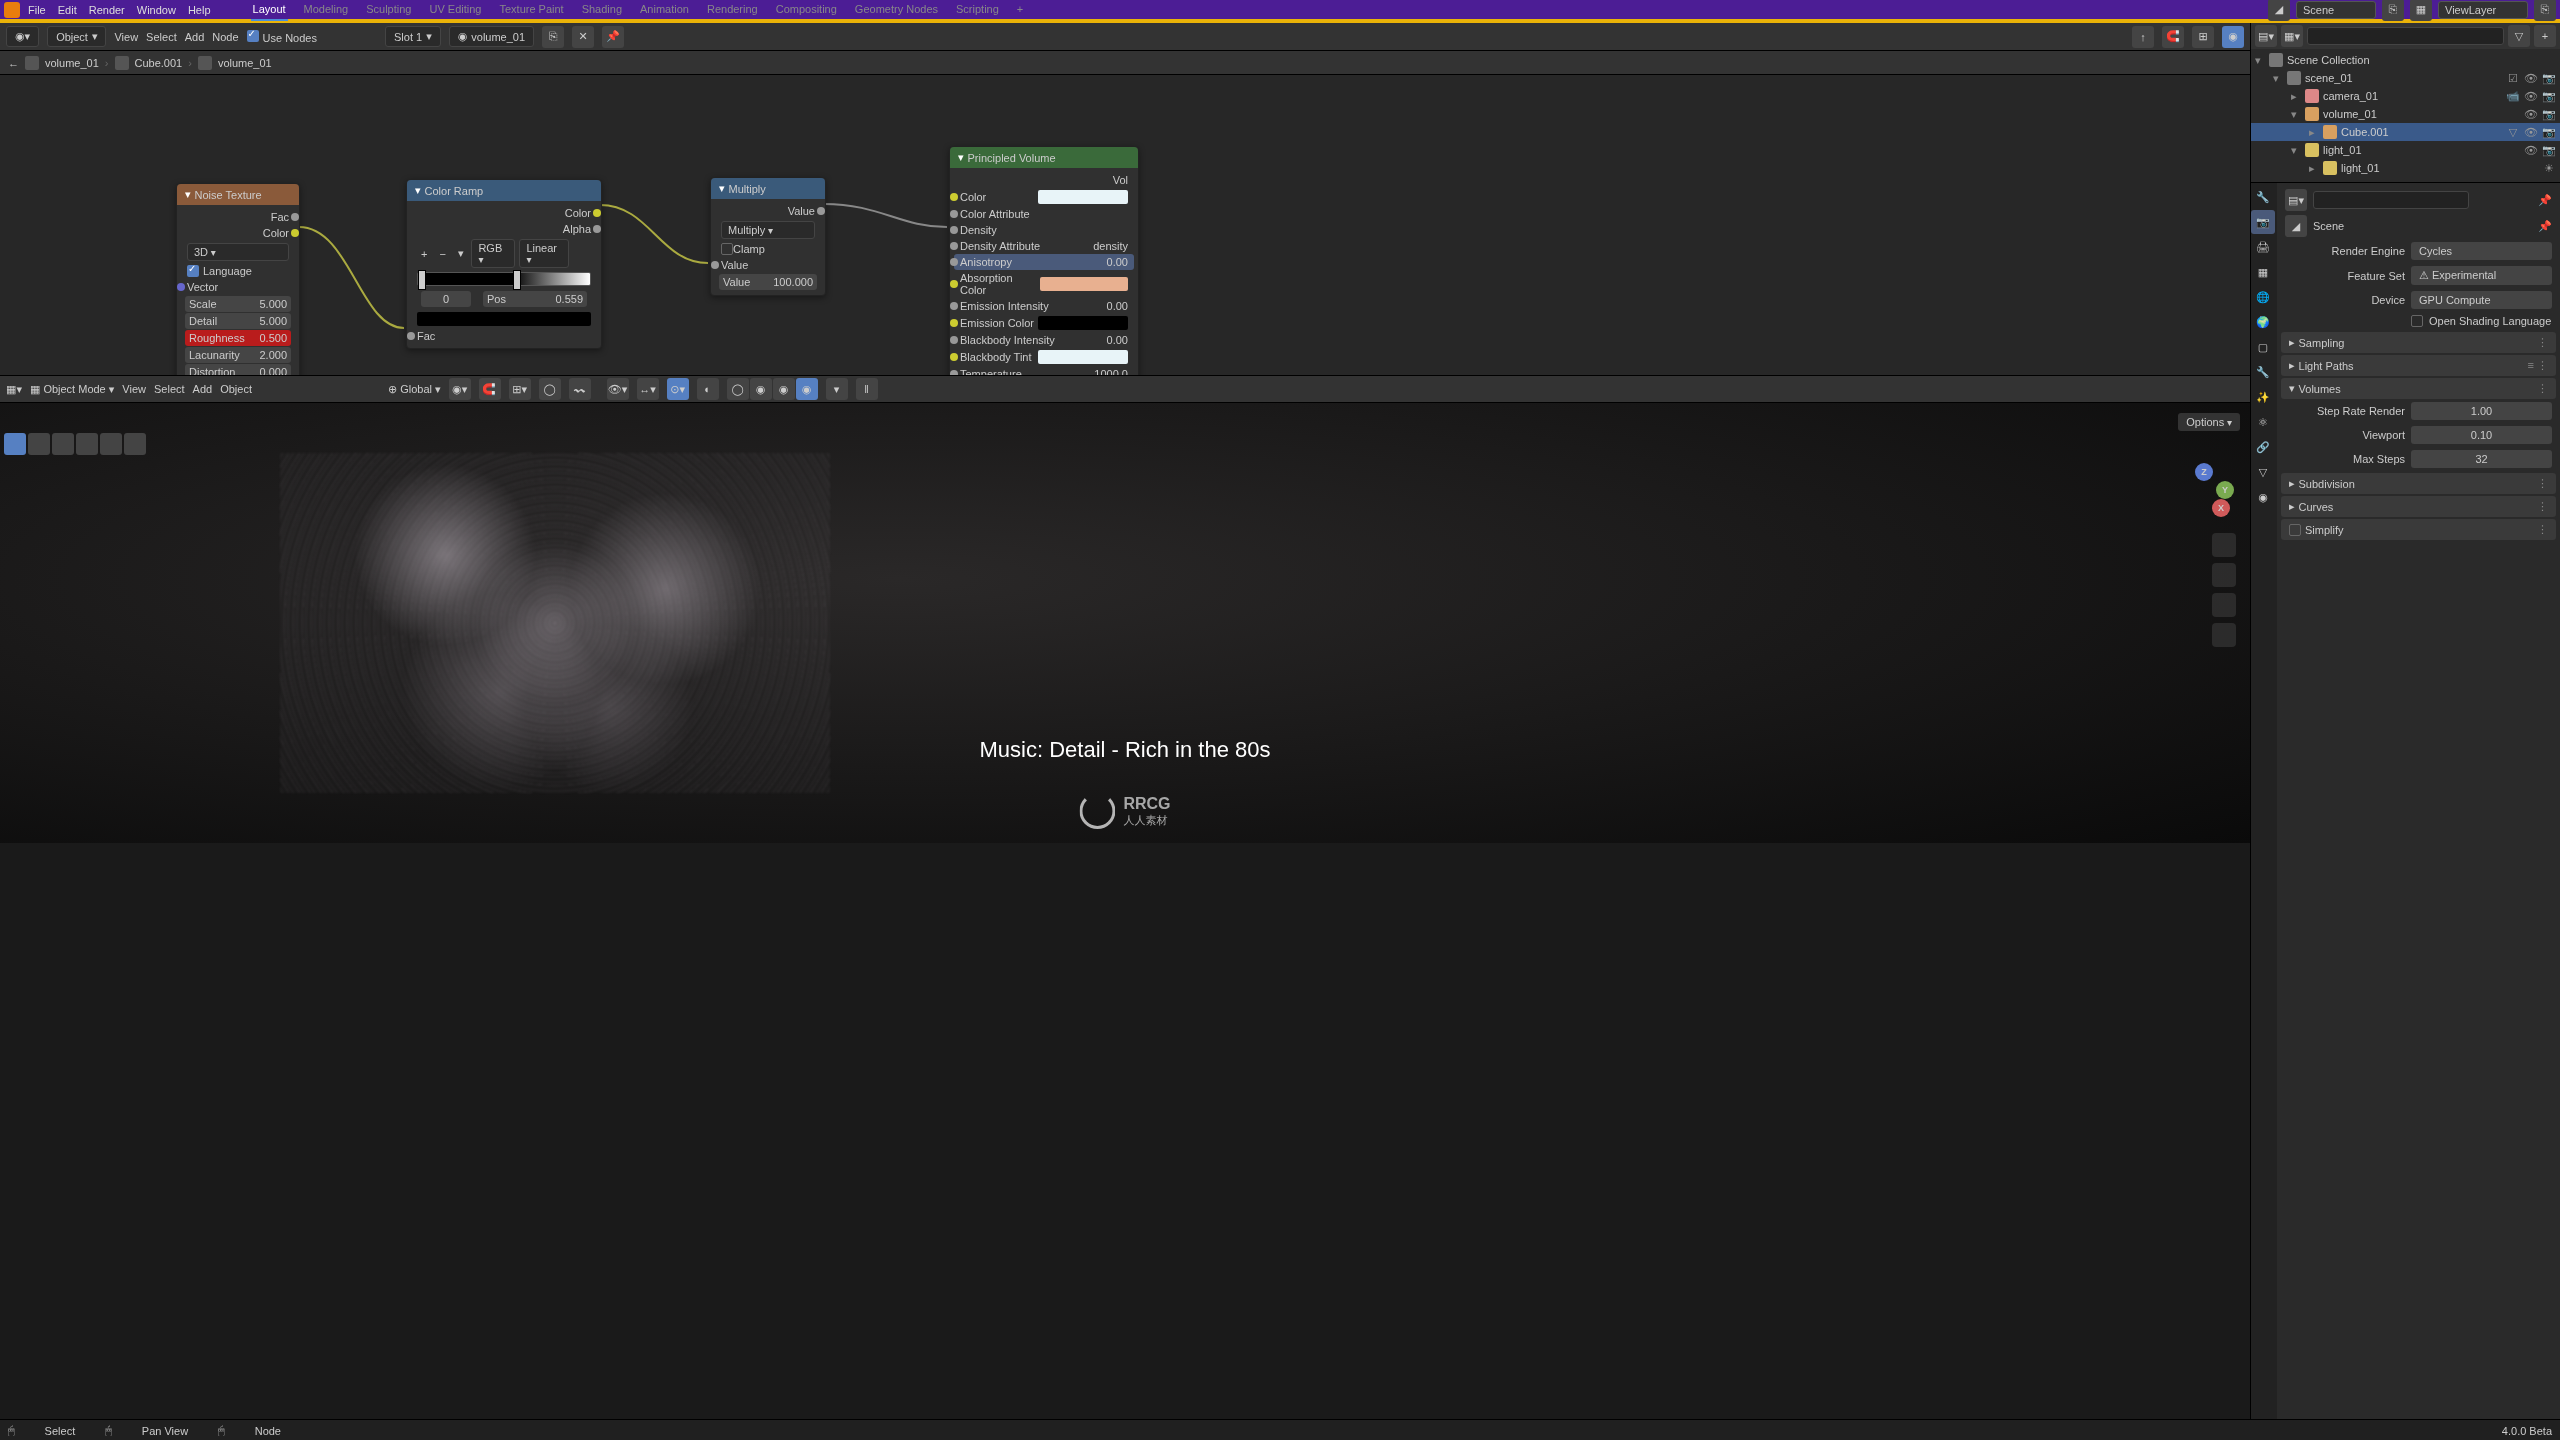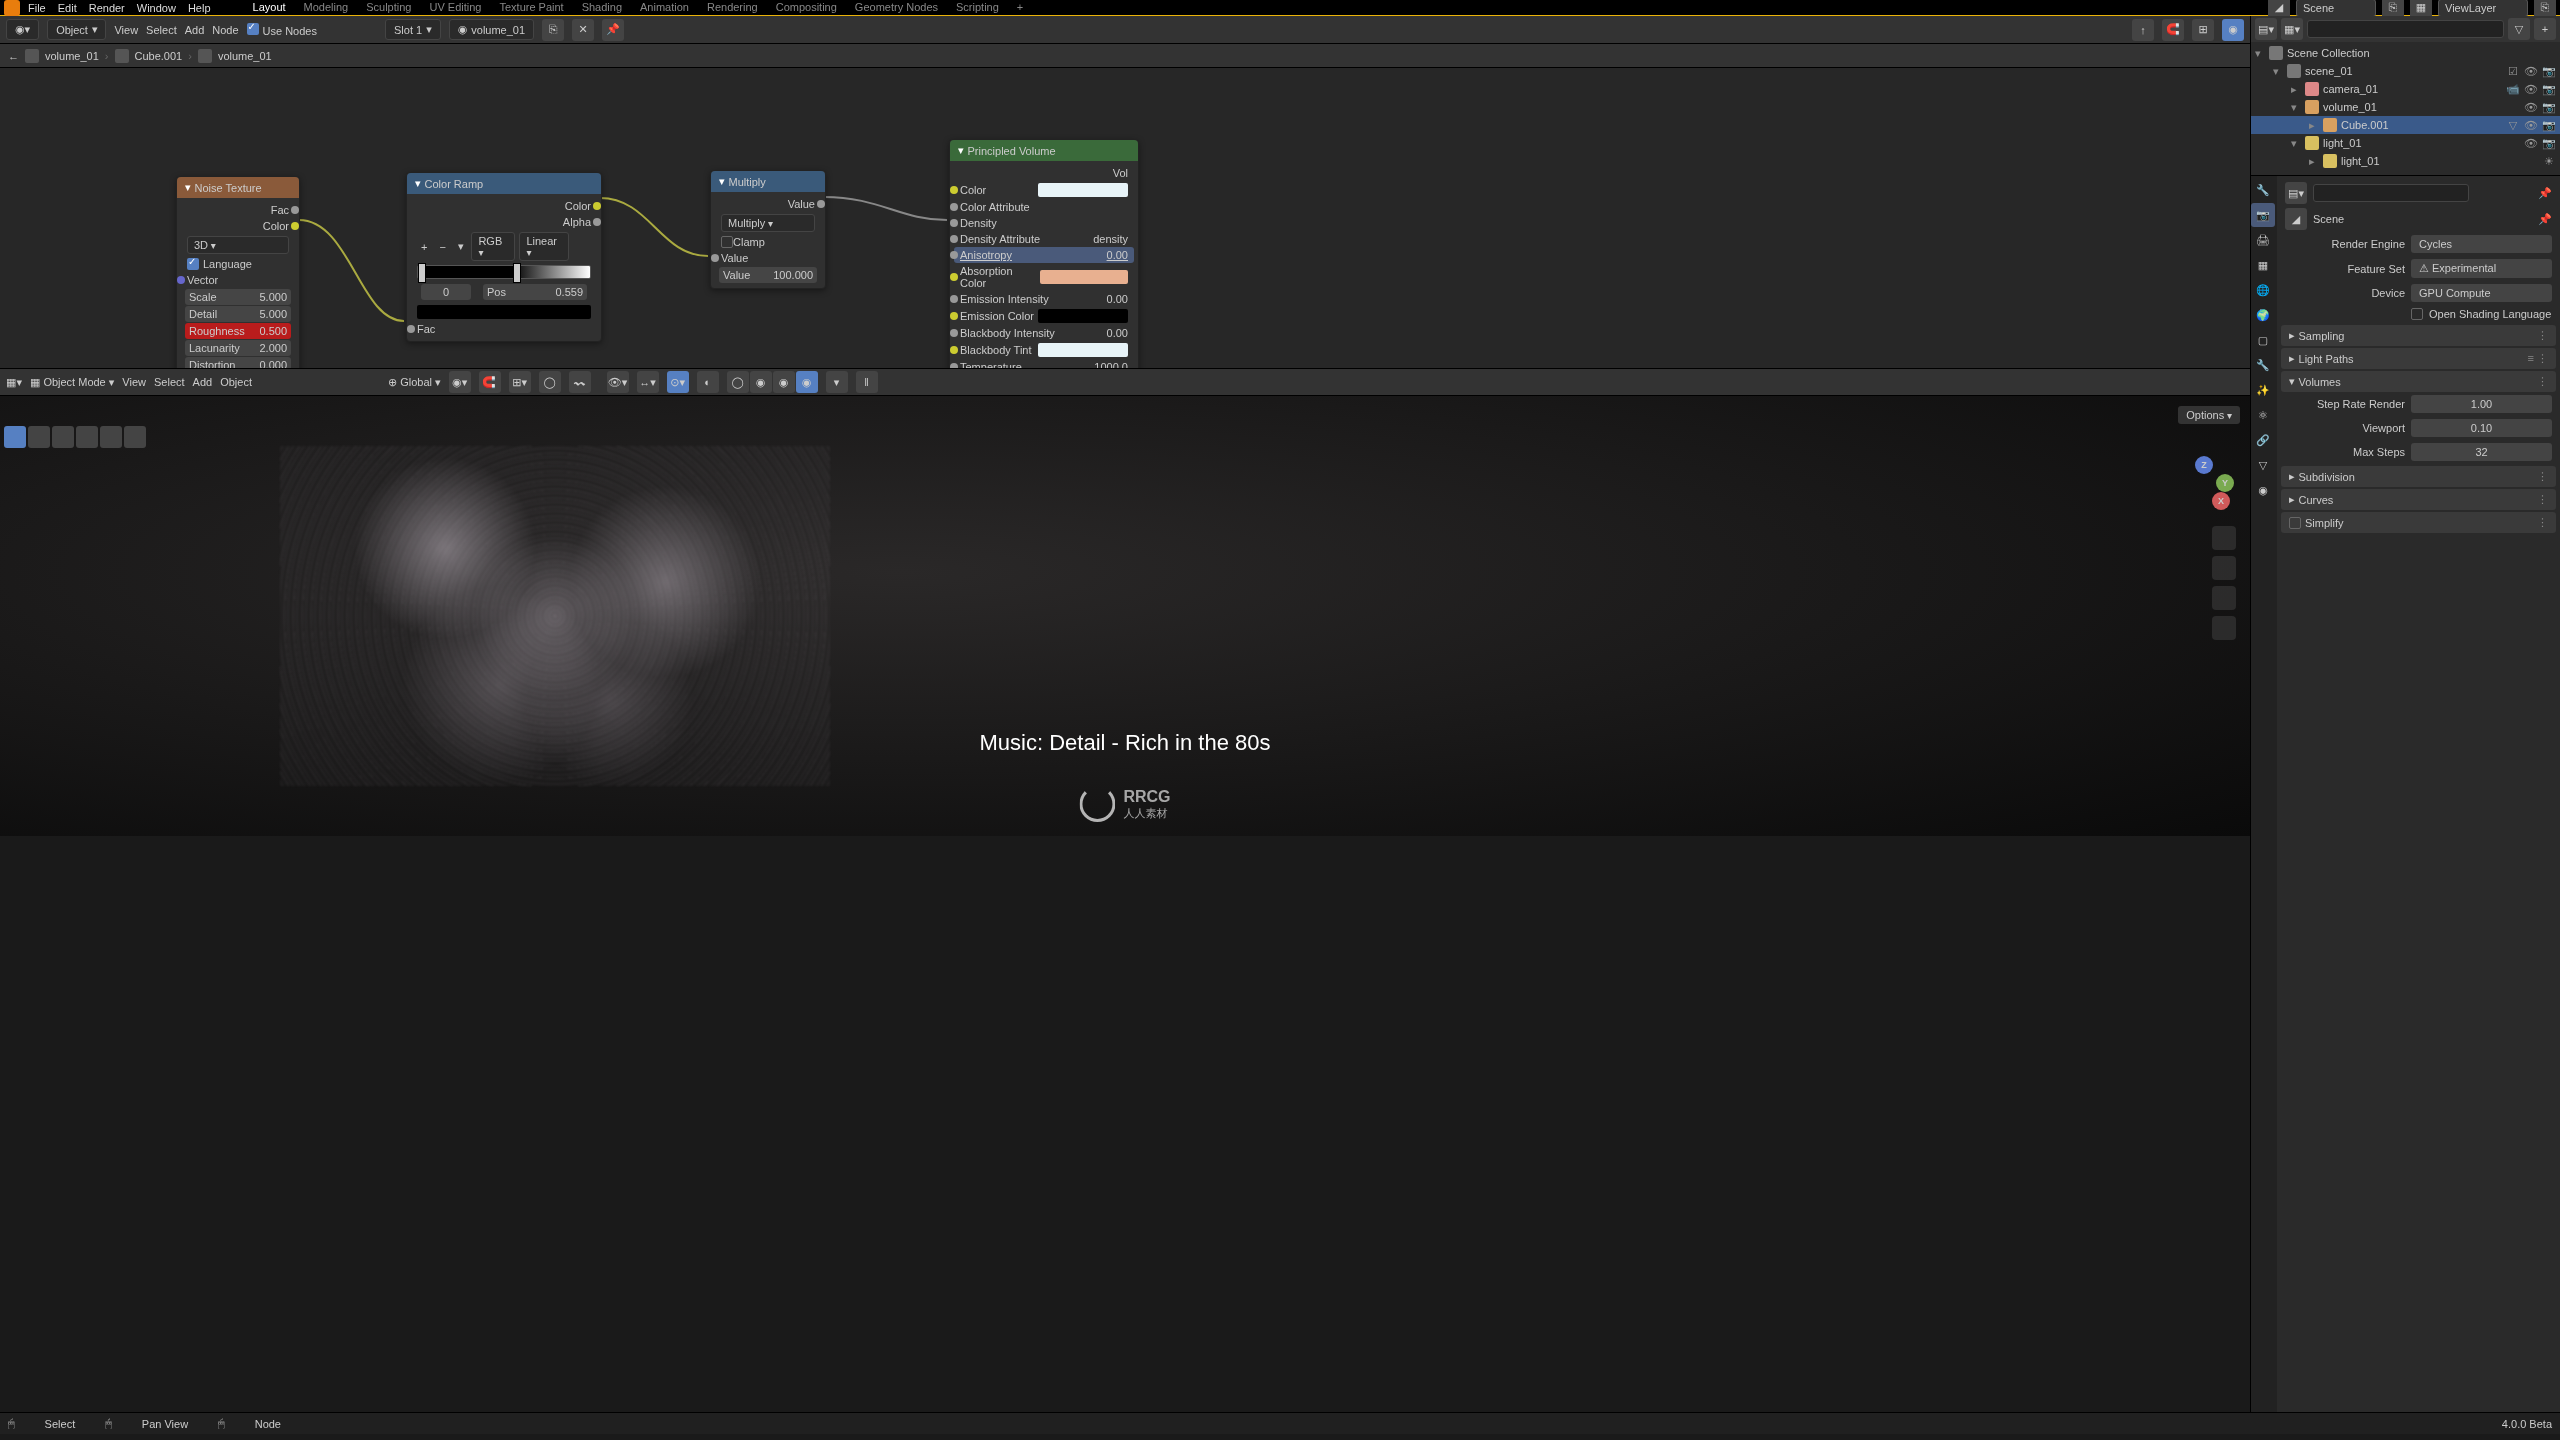--- a/index.html
+++ b/index.html
@@ -1,17 +1,17 @@
 <!DOCTYPE html>
 <html><head>
 <meta charset="utf-8">
 <style>
 * { margin:0; padding:0; box-sizing:border-box; font-family:-apple-system,BlinkMacSystemFont,'Segoe UI',sans-serif; font-size:11px; color:#ccc; }
 body { background:#1a1a1a; width:2560px; height:1440px; overflow:hidden; position:relative; transform:scale(1); }
-.topbar { height:16px; background:#000000; display:flex; align-items:center; padding:0 4px; border-bottom:1px solid #eab308; }
+.topbar { height:23px; background:#4c1d95; display:flex; align-items:center; padding:0 4px; border-bottom:4px solid #eab308; }
 .logo { width:16px; height:16px; background:#e87d0d; border-radius:3px; margin-right:8px; }
 .menu-items { display:flex; gap:12px; margin-right:20px; }
 .menu-items span { color:#ddd; cursor:pointer; }
 .workspace-tabs { display:flex; gap:14px; margin-left:20px; }
 .workspace-tabs span { color:#888; padding:4px 2px; }
 .workspace-tabs span.active { color:#fff; border-bottom:2px solid #4a90d9; }
 .topbar-right { margin-left:auto; display:flex; align-items:center; gap:6px; }
 .scene-input { background:#333; border:1px solid #555; padding:2px 6px; border-radius:3px; width:80px; }
 .plus-btn { color:#888; padding:2px 6px; cursor:pointer; }
 
@@ -29,21 +29,21 @@
 
 .node-area { position:relative; height:300px; background:#272727; overflow:hidden; }
 .node { position:absolute; background:#303030; border:1px solid #222; border-radius:4px; box-shadow:0 2px 6px rgba(0,0,0,0.4); }
 .node-header { padding:4px 8px; font-size:11px; color:#fff; border-radius:4px 4px 0 0; display:flex; align-items:center; gap:4px; }
 .node-header.orange { background:#8a5a3a; }
 .node-header.blue { background:#3a5a7a; }
 .node-header.green { background:#3a6a3a; }
 .node-body { padding:4px; }
 .node-row { display:flex; align-items:center; padding:2px 6px; font-size:10px; position:relative; }
 .node-row.right { justify-content:flex-end; }
-.node-row.highlight { background:#4a5a7a; border-radius:3px;text-decoration:underline; }
+.node-row.highlight { background:#4a5a7a; border-radius:3px; }
 .node-select { background:#2a2a2a; border:1px solid #444; padding:2px 6px; border-radius:3px; flex:1; font-size:10px; }
 .socket { width:8px; height:8px; border-radius:50%; position:absolute; }
 .socket.out { right:-4px; }
 .socket.in { left:-4px; }
 .socket.yellow { background:#cccc30; }
 .socket.grey { background:#999; }
 .ramp-bar { height:14px; background:linear-gradient(90deg,#000 0%,#000 55%,#fff 100%); border:1px solid #555; border-radius:2px; margin:2px 6px; position:relative; }
 .ramp-stop { position:absolute; top:-3px; width:8px; height:20px; background:#ccc; border:1px solid #000; }
 .val-field { background:#454545; border-radius:3px; padding:2px 4px; display:flex; justify-content:space-between; font-size:10px; margin:1px 4px; }
 .color-swatch { width:90px; height:14px; border-radius:2px; }

